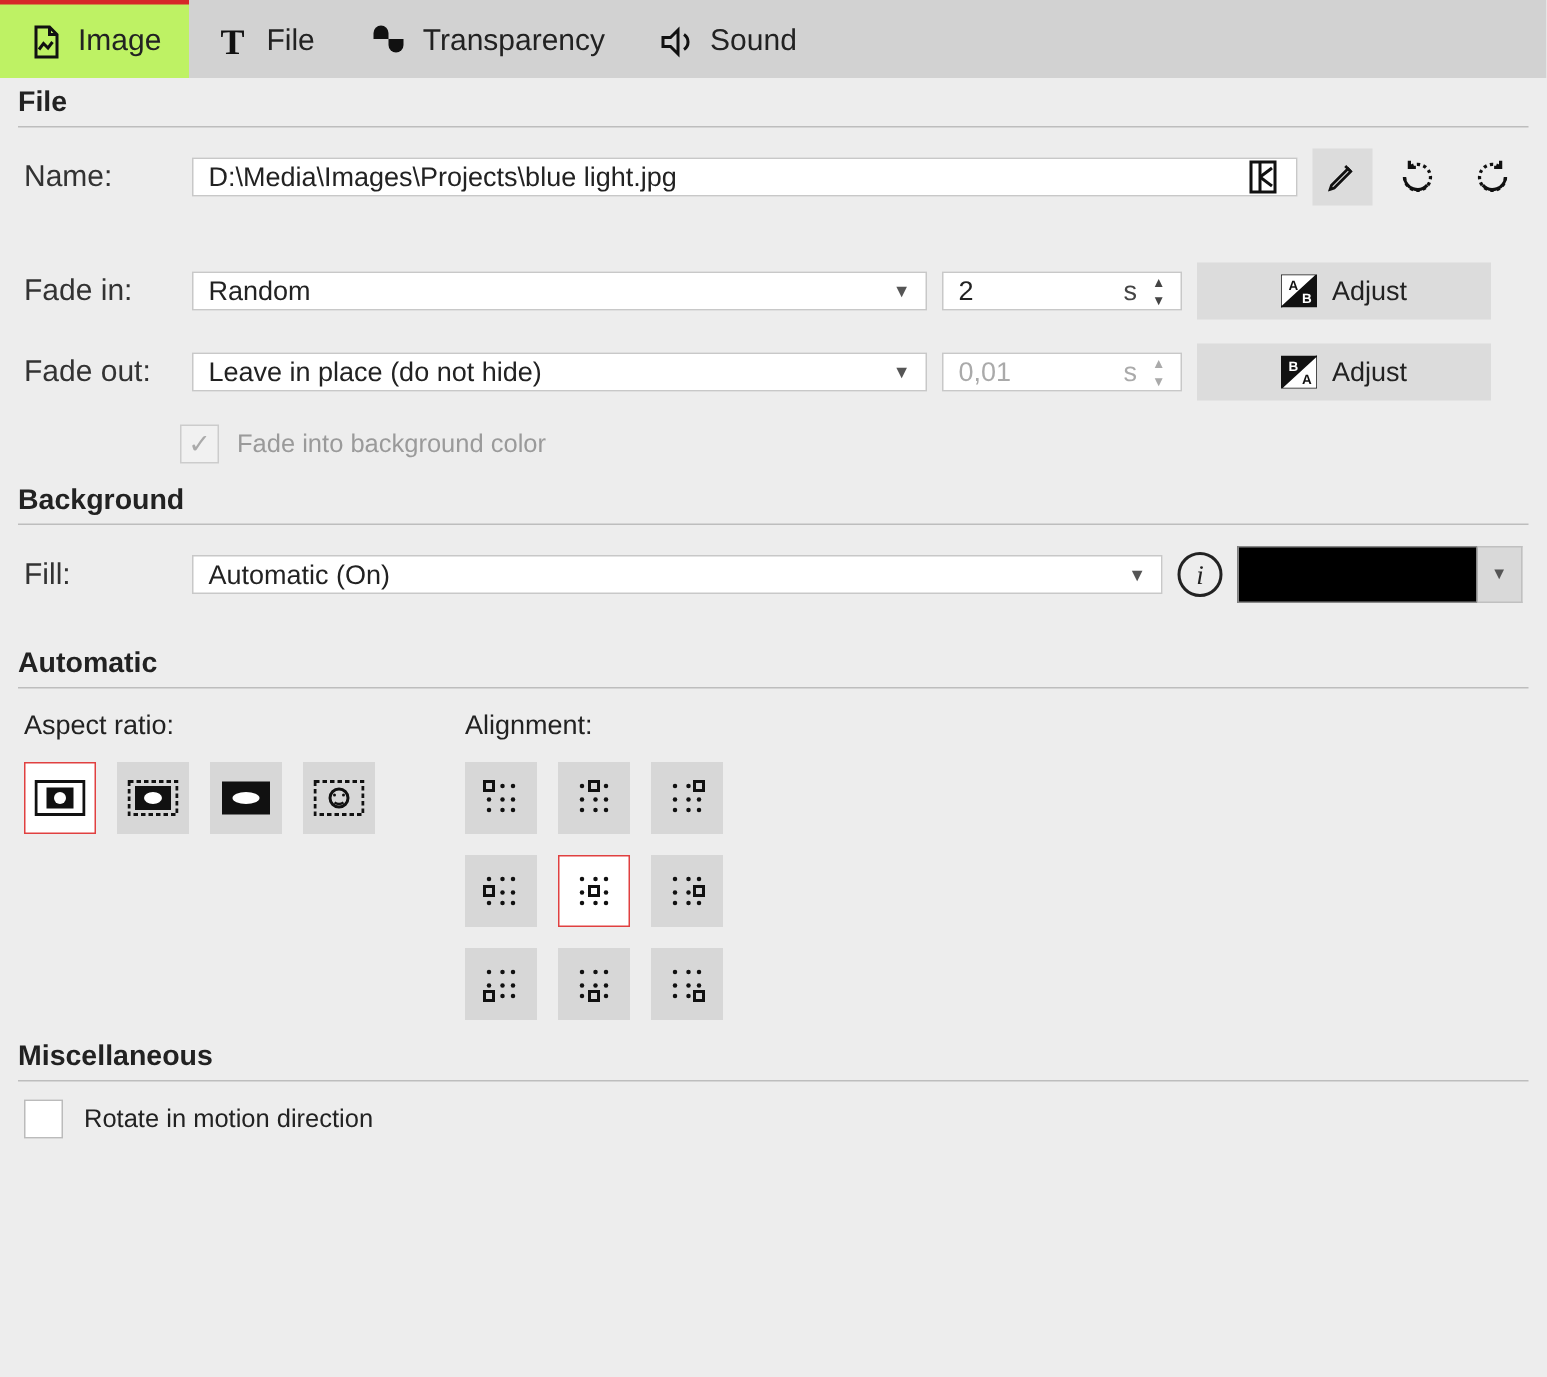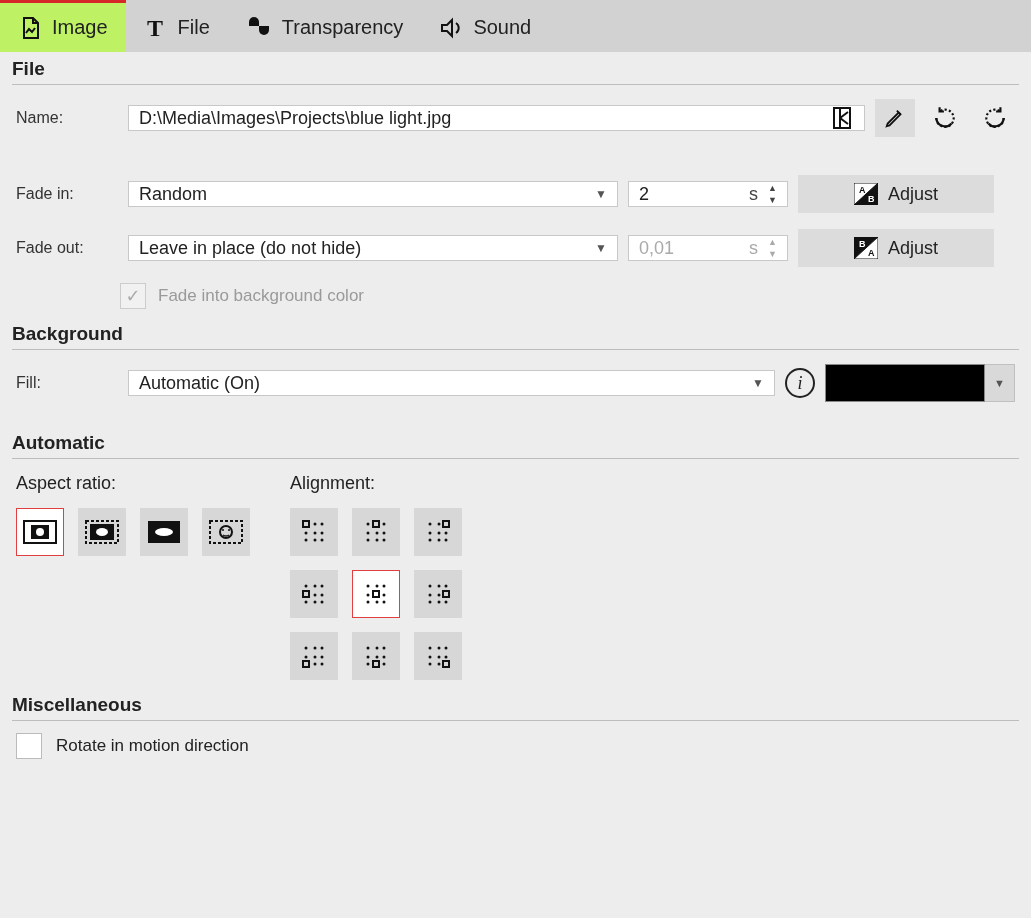--- a/index.html
+++ b/index.html
@@ -47,21 +47,21 @@
   .section-body { padding: 14px 4px 8px 4px; }
 
   .row {
     display: flex;
     align-items: center;
     gap: 10px;
     margin-bottom: 16px;
   }
   .label-col {
     width: 102px;
-    font-size: 16px;
+    font-size: 20px;
     color: #333;
   }
 
   
   .textfield, .dropdown, .spin {
     background: #fff;
     border: 1px solid #c8c8c8;
     height: 26px;
     display: flex;
     align-items: center;
@@ -146,21 +146,21 @@
   .color-drop {
     width: 30px;
     background:#d9d9d9;
     display:flex; align-items:center; justify-content:center;
     font-size:11px; color:#555;
     border:1px solid #c0c0c0;
     border-left:none;
   }
 
   
-  .pos-wrap { display:flex; gap: 40px; }
+  .pos-wrap { display:flex; gap: 60px; }
   .pos-col { }
   .pos-title { font-size:18px; margin-bottom:14px; }
   .aspect-row { display:flex; gap:14px; }
   .aspect-btn, .align-btn {
     width: 48px; height:48px;
     background:#d7d7d7;
     display:flex; align-items:center; justify-content:center;
     cursor:pointer;
   }
   .aspect-btn.selected, .align-btn.selected {

